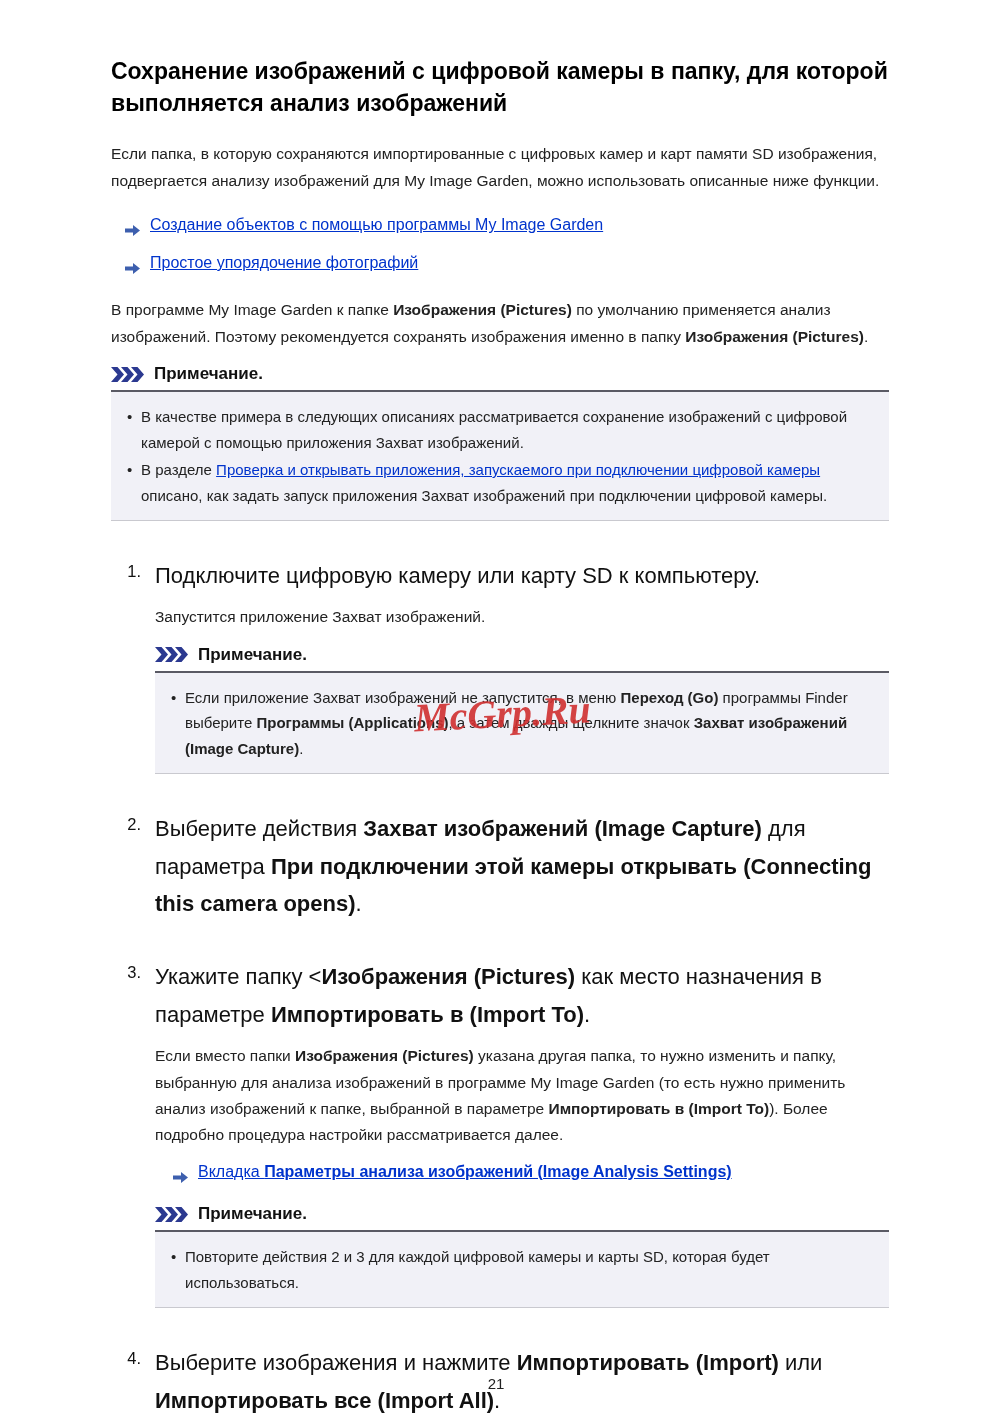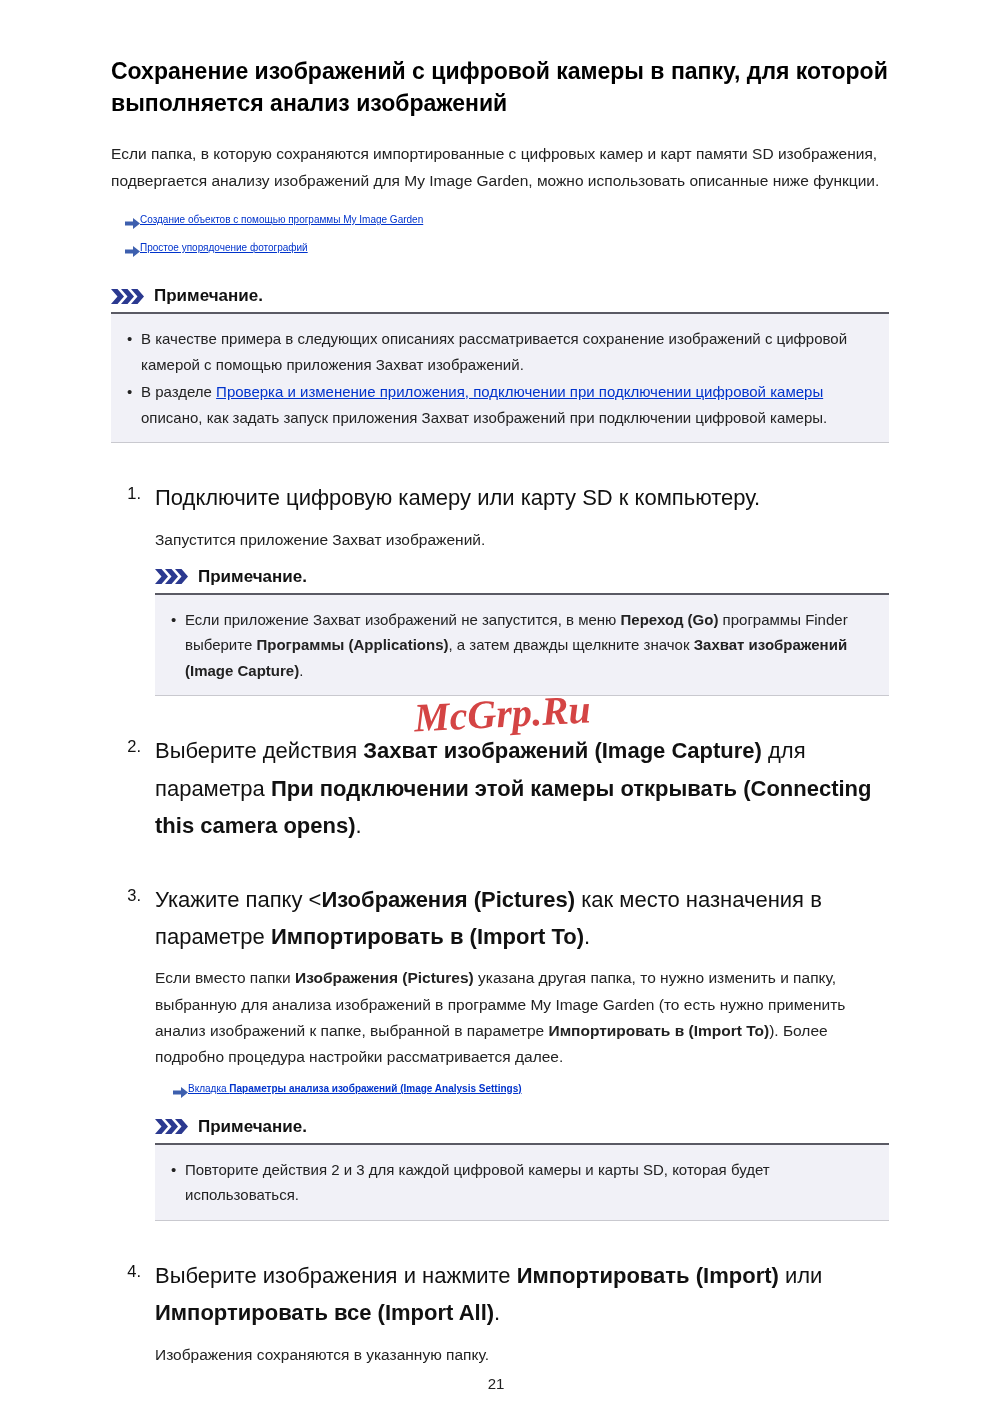--- a/index.html
+++ b/index.html
@@ -32,23 +32,24 @@
   .doc-link {
     color: var(--link, #0033cc);
     text-decoration: underline;
     cursor: pointer;
   }
 
   .link-list { padding: 2px 0 4px 0; }
   .link-row {
     display: flex;
     align-items: flex-start;
+    gap: 10px;
     padding-left: 14px;
     margin: 6px 0;
-    font-size: 10px;
+    font-size: 16px;
     line-height: 1.6;
   }
   .link-row.inner { padding-left: 18px; margin-top: 10px; }
   .arrow-icon { flex: 0 0 auto; margin-top: 6px; display: inline-block; }
   .arrow-icon polygon { fill: var(--arrow_icon, #3d5fae); }
 
   .para-default { margin-top: 6px; }
 
   .note { margin-top: 14px; }
   .note-head { display: flex; align-items: center; gap: 10px; margin-bottom: 6px; }
@@ -131,33 +132,34 @@
         <a class="doc-link">Создание объектов с помощью программы My Image Garden</a>
       </div>
       <div class="link-row">
         <span class="arrow-icon"><svg width="15" height="11" viewBox="0 0 15 11">
               <polygon points="0,3.5 8,3.5 8,0 15,5.5 8,11 8,7.5 0,7.5"></polygon>
             </svg></span>
         <a class="doc-link">Простое упорядочение фотографий</a>
       </div>
     </div>
 
+    <p class="body para-default"><span class="t">В программе My Image Garden к папке </span><span class="b">Изображения (Pictures)</span><span class="t"> по умолчанию применяется анализ изображений. Поэтому рекомендуется сохранять изображения именно в папку </span><span class="b">Изображения (Pictures)</span><span class="t">.</span></p>
 
     <div class="note">
       <div class="note-head">
         <span class="note-icon"><svg width="33" height="15" viewBox="0 0 33 15">
               <polygon points="0,0 6.5,0 13,7.5 6.5,15 0,15 6.5,7.5"></polygon>
               <polygon points="10,0 16.5,0 23,7.5 16.5,15 10,15 16.5,7.5"></polygon>
               <polygon points="20,0 26.5,0 33,7.5 26.5,15 20,15 26.5,7.5"></polygon>
             </svg></span>
         <span class="note-title">Примечание.</span>
       </div>
       <div class="note-box">
         <div class="li">В качестве примера в следующих описаниях рассматривается сохранение изображений с цифровой камерой с помощью приложения Захват изображений.</div>
-        <div class="li"><span class="t">В разделе </span><a class="doc-link">Проверка и изменение приложения, подключении при подключении цифровой камеры</a><span class="t"> описано, как задать запуск приложения Захват изображений при подключении цифровой камеры.</span></div>
+        <div class="li"><span class="t">В разделе </span><a class="doc-link">Проверка и открывать приложения, запускаемого при подключении цифровой камеры</a><span class="t"> описано, как задать запуск приложения Захват изображений при подключении цифровой камеры.</span></div>
       </div>
     </div>
 
     <div class="step">
       <div class="step-head">
         <span class="step-num">1.</span>
         <div class="step-title"><span class="t">Подключите цифровую камеру или карту SD к компьютеру.</span></div>
       </div>
       <div class="step-body">
         <p class="body">Запустится приложение Захват изображений.</p>

